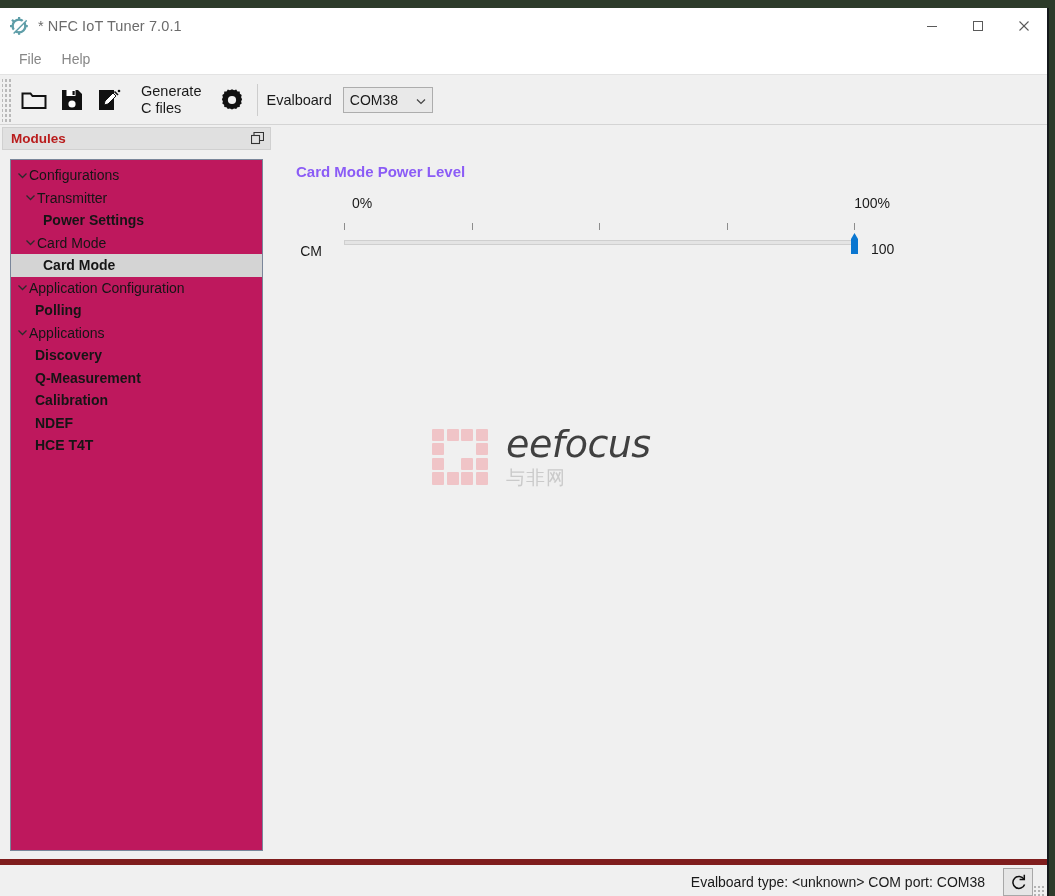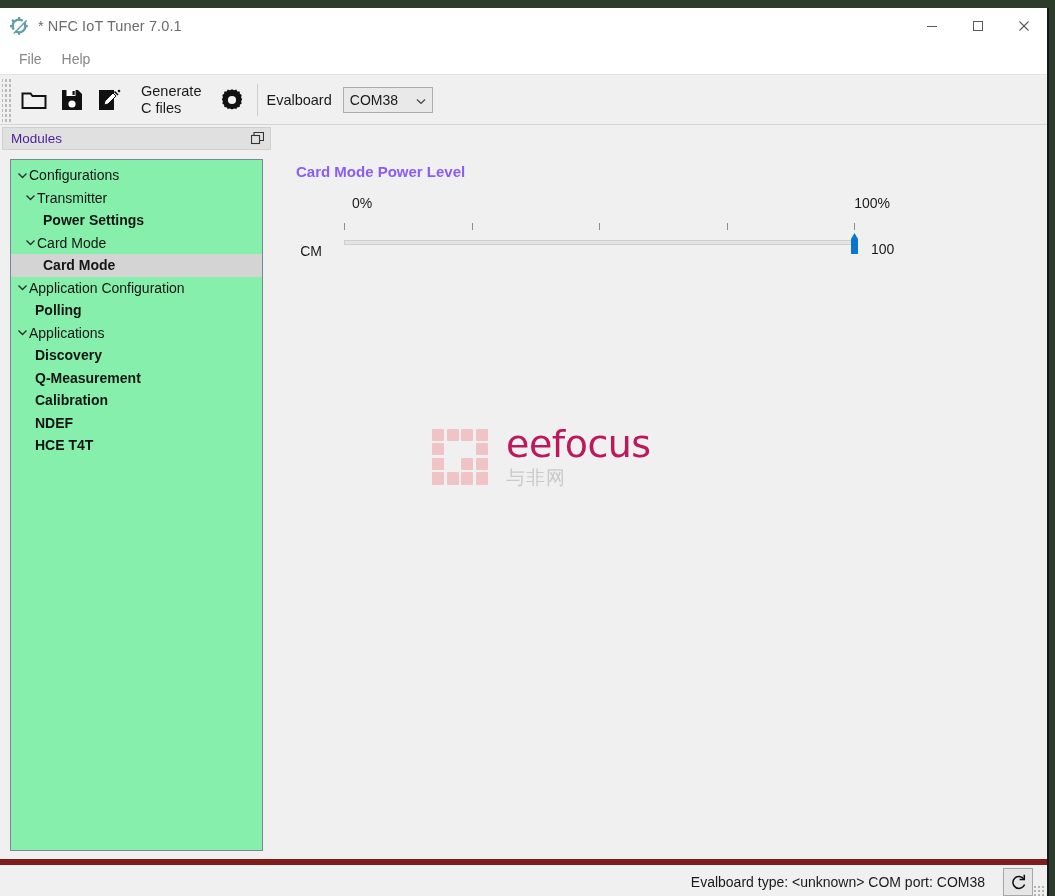--- a/index.html
+++ b/index.html
@@ -160,31 +160,32 @@
     background: #e0e0e0;
     border: 1px solid #d0d0d0;
     display: flex;
     align-items: center;
     justify-content: space-between;
     padding: 0 5px 0 8px;
     flex: 0 0 23px;
   }
   .dock-title-text {
     font-size: 13.5px;
-    color: #4c1d95;
+    color: #b91c1c;
+    font-weight: bold;
   }
   .dock-float-btn {
     width: 16px; height: 16px;
     display: flex; align-items: center; justify-content: center;
     cursor: default;
   }
 
   .tree {
     margin: 9px 11px 0 10px;
-    background: #86efac;
+    background: #be185d;
     border: 1px solid #7a869a;
     flex: 0 0 auto;
     height: 692px;
     padding: 4px 0 0 0;
     overflow: hidden;
   }
   .tnode {
     display: flex;
     align-items: center;
     height: 22.5px;
@@ -311,24 +312,25 @@
     grid-template-columns: repeat(4, 1fr);
     grid-template-rows: repeat(4, 1fr);
     gap: 2.5px;
     margin-right: 18px;
   }
   .wm-cell { background: #f0c4c7; border-radius: 1px; }
   .wm-cell.off { background: transparent; }
   .wm-text { display: flex; flex-direction: column; }
   .wm-main {
     font-size: 38px;
-    color: #be185d;
+    color: #404040;
     line-height: 38px;
     letter-spacing: -0.5px;
     font-family: "DejaVu Sans", sans-serif;
+    font-style: italic;
   }
   .wm-sub {
     font-size: 19px;
     color: #cacaca;
     line-height: 22px;
     margin-top: 3px;
     letter-spacing: 1px;
     font-family: "DejaVu Sans", sans-serif;
   }
 

